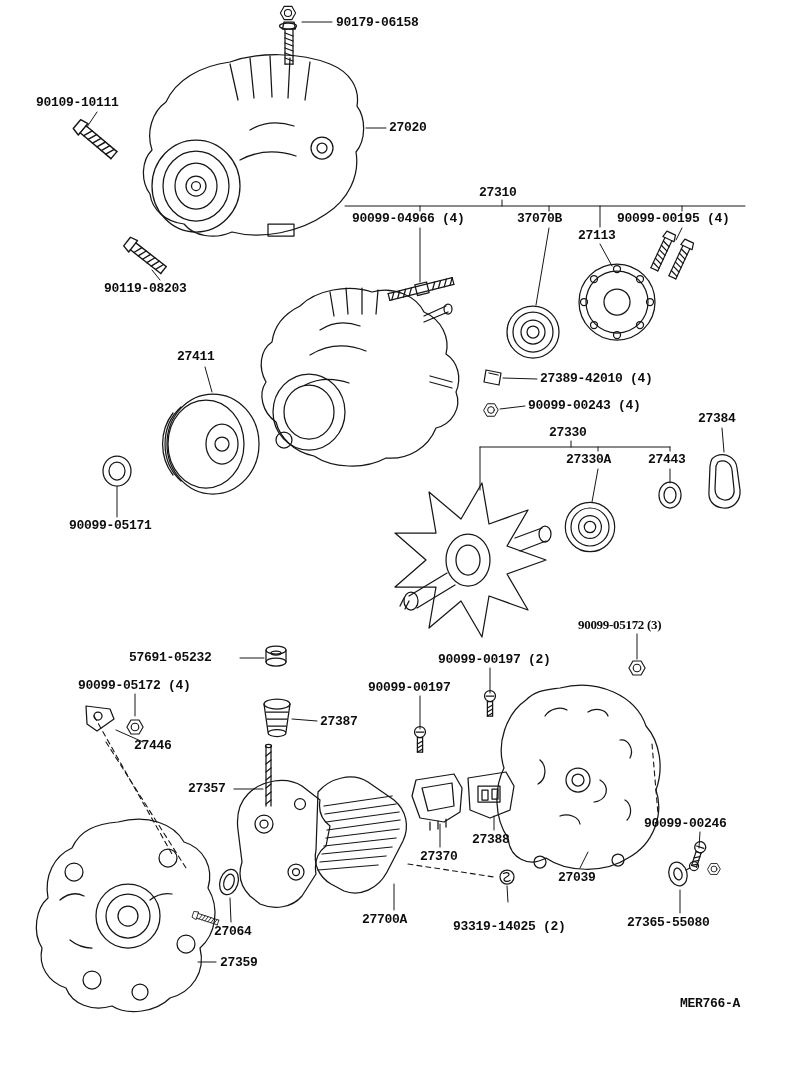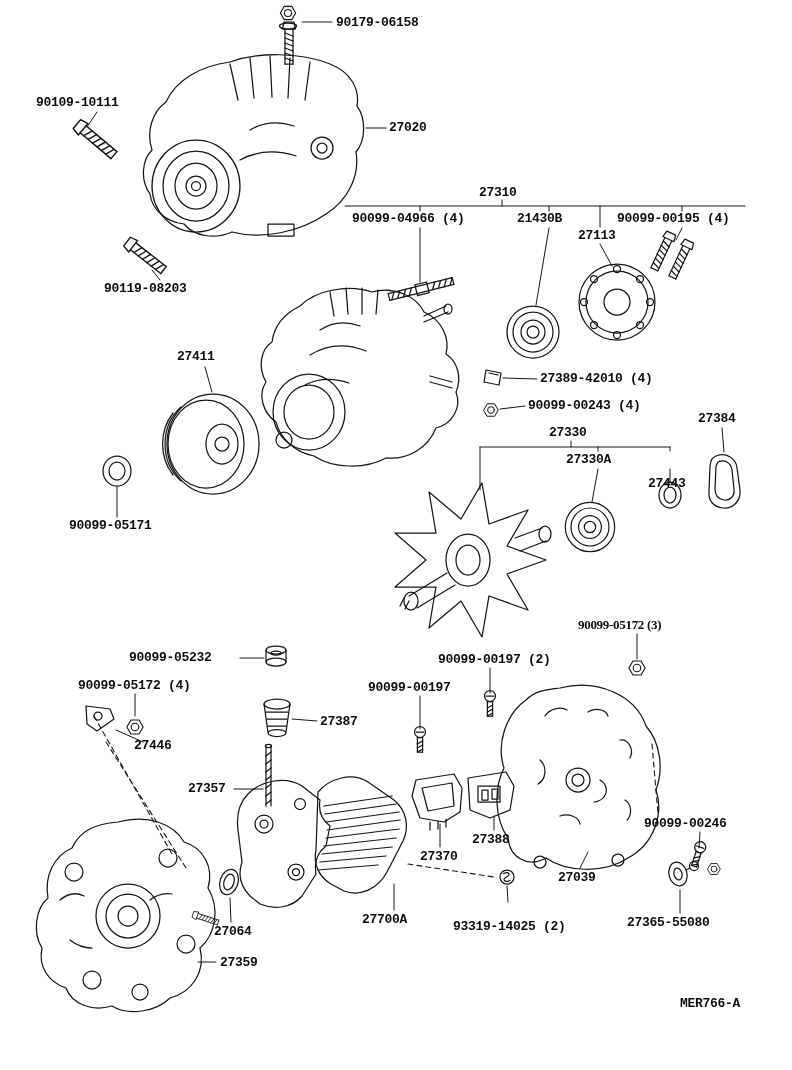--- a/index.html
+++ b/index.html
@@ -402,33 +402,33 @@
     <use href="#d-bolt" transform="translate(198,916) rotate(18) scale(0.62)"></use>
   </g>
 </svg>
 
 <div class="part-label" style="left:336px; top:15px;">90179-06158</div>
 <div class="part-label" style="left:36px;  top:95px;">90109-10111</div>
 <div class="part-label" style="left:389px; top:120px;">27020</div>
 <div class="part-label" style="left:104px; top:281px;">90119-08203</div>
 <div class="part-label" style="left:479px; top:185px;">27310</div>
 <div class="part-label" style="left:352px; top:211px;">90099-04966 (4)</div>
-<div class="part-label" style="left:517px; top:211px;">21430B</div>
+<div class="part-label" style="left:517px; top:211px;">37070B</div>
 <div class="part-label" style="left:578px; top:228px;">27113</div>
 <div class="part-label" style="left:617px; top:211px;">90099-00195 (4)</div>
 <div class="part-label" style="left:177px; top:349px;font-family:Liberation Mono, monospace;">27411</div>
 <div class="part-label" style="left:69px;  top:518px;">90099-05171</div>
 <div class="part-label" style="left:540px; top:371px;">27389-42010 (4)</div>
 <div class="part-label" style="left:528px; top:398px;">90099-00243 (4)</div>
 <div class="part-label" style="left:549px; top:425px;">27330</div>
 <div class="part-label" style="left:566px; top:452px;">27330A</div>
-<div class="part-label" style="left:648px; top:476px;">27443</div>
+<div class="part-label" style="left:648px; top:452px;">27443</div>
 <div class="part-label" style="left:698px; top:411px;">27384</div>
 <div class="part-label" style="left:578px; top:617px;font-family:Liberation Serif, serif;">90099-05172 (3)</div>
-<div class="part-label" style="left:129px; top:650px;">90099-05232</div>
+<div class="part-label" style="left:129px; top:650px;">57691-05232</div>
 <div class="part-label" style="left:78px;  top:678px;">90099-05172 (4)</div>
 <div class="part-label" style="left:134px; top:738px;">27446</div>
 <div class="part-label" style="left:320px; top:714px;">27387</div>
 <div class="part-label" style="left:438px; top:652px;">90099-00197 (2)</div>
 <div class="part-label" style="left:368px; top:680px;">90099-00197</div>
 <div class="part-label" style="left:188px; top:781px;">27357</div>
 <div class="part-label" style="left:420px; top:849px;">27370</div>
 <div class="part-label" style="left:472px; top:832px;">27388</div>
 <div class="part-label" style="left:558px; top:870px;">27039</div>
 <div class="part-label" style="left:644px; top:816px;">90099-00246</div>

